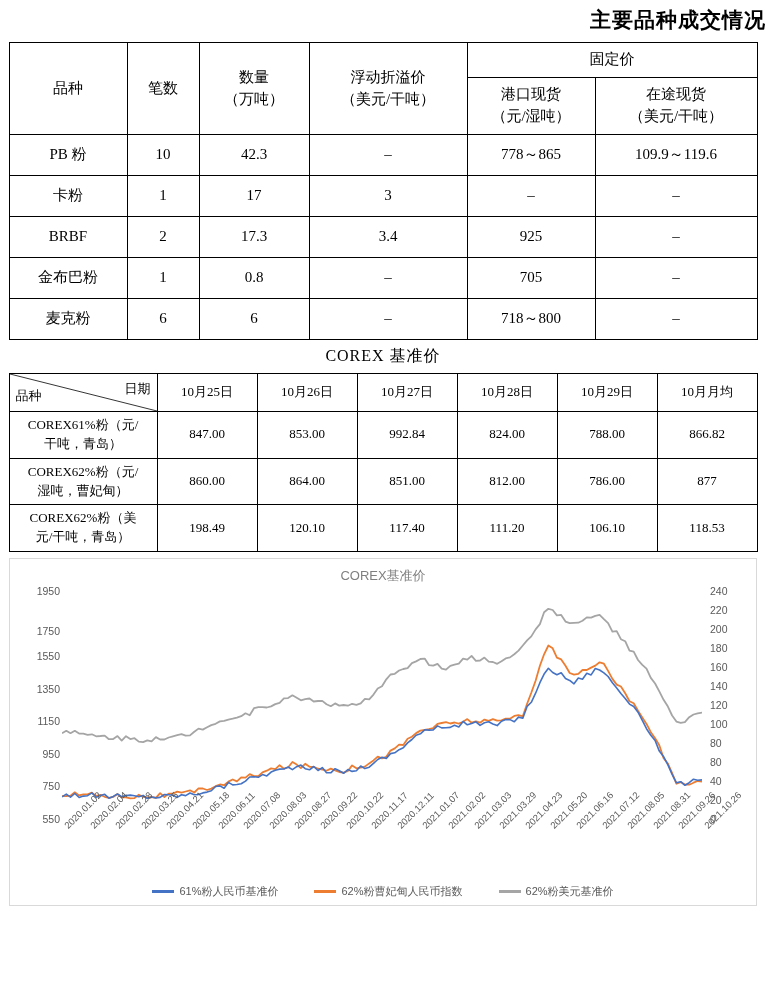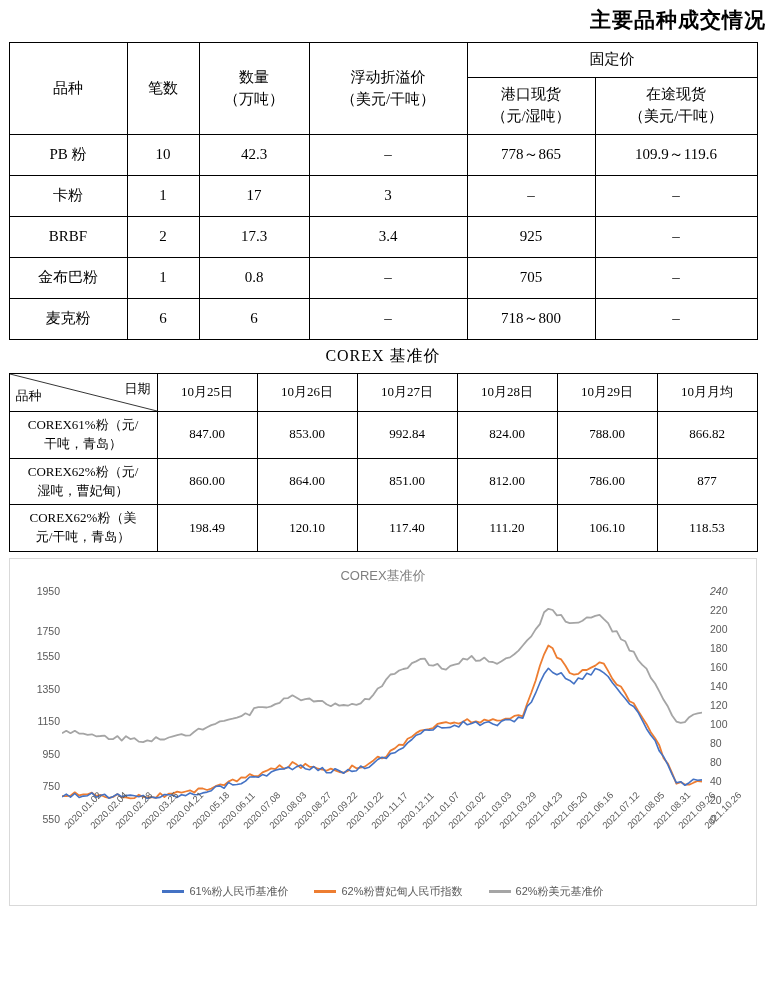--- a/index.html
+++ b/index.html
@@ -114,21 +114,21 @@
     position: absolute;
     font-size: 9.5px;
     font-family: "Liberation Sans", sans-serif;
     color: #595959;
     transform-origin: left top;
     transform: rotate(-45deg);
     white-space: nowrap;
   }
   .legend {
     position: absolute; left: 0; right: 0; bottom: 6px;
-    display: flex; justify-content: center; gap: 26px;
+    display: flex; justify-content: center; gap: 36px;
     font-size: 11px;
     font-family: "Liberation Sans", sans-serif;
     color: #595959;
   }
   .legend .item { display: flex; align-items: center; gap: 5px; }
   .legend .swatch { width: 22px; height: 3px; display: inline-block; }
 </style>
 </head>
 <body>
 
@@ -297,21 +297,21 @@
         <div style="top: 190px;">40</div>
         <div style="top: 171px;">80</div>
         <div style="top: 152px;">80</div>
         <div style="top: 133px;">100</div>
         <div style="top: 114px;">120</div>
         <div style="top: 95px;">140</div>
         <div style="top: 76px;">160</div>
         <div style="top: 57px;">180</div>
         <div style="top: 38px;">200</div>
         <div style="top: 19px;">220</div>
-        <div style="top: 0px; font-style: italic;">240</div>
+        <div style="top: 0px;">240</div>
       </div>
     <div class="plot">
       <svg id="plotSvg" width="640" height="228" viewBox="0 0 640 228" preserveAspectRatio="none">
           <path d="M 0.0 142.2 L 4.3 139.8 L 8.5 142.2 L 12.8 139.8 L 17.1 142.6 L 21.3 142.7 L 25.6 143.8 L 29.9 143.3 L 34.1 145.3 L 38.4 145.0 L 42.7 144.6 L 46.9 148.2 L 51.2 148.1 L 55.5 145.1 L 59.7 149.6 L 64.0 145.2 L 68.3 148.1 L 72.5 147.2 L 76.8 150.6 L 81.1 151.1 L 85.3 149.4 L 89.6 150.4 L 93.9 146.1 L 98.1 148.5 L 102.4 148.5 L 106.7 146.5 L 110.9 145.4 L 115.2 144.2 L 119.5 143.1 L 123.7 144.6 L 128.0 144.4 L 132.3 140.8 L 136.5 137.6 L 140.8 138.6 L 145.1 136.2 L 149.3 134.1 L 153.6 132.8 L 157.9 130.4 L 162.1 129.8 L 166.4 128.6 L 170.7 127.7 L 174.9 126.6 L 179.2 125.2 L 183.5 122.3 L 187.7 124.2 L 192.0 117.2 L 196.3 116.1 L 200.5 116.1 L 204.8 116.5 L 209.1 115.4 L 213.3 113.1 L 217.6 111.8 L 221.9 107.4 L 226.1 107.1 L 230.4 104.3 L 234.7 106.7 L 238.9 109.3 L 243.2 108.1 L 247.5 107.5 L 251.7 110.5 L 256.0 110.0 L 260.3 109.9 L 264.5 113.2 L 268.8 115.2 L 273.1 112.4 L 277.3 114.6 L 281.6 114.0 L 285.9 114.7 L 290.1 112.8 L 294.4 113.9 L 298.7 112.3 L 302.9 107.8 L 307.2 108.4 L 311.5 103.6 L 315.7 97.5 L 320.0 95.2 L 324.3 88.3 L 328.5 83.5 L 332.8 82.8 L 337.1 79.5 L 341.3 78.0 L 345.6 77.2 L 349.9 72.1 L 354.1 70.4 L 358.4 68.0 L 362.7 67.6 L 366.9 74.1 L 371.2 74.7 L 375.5 72.9 L 379.7 77.6 L 384.0 78.7 L 388.3 74.8 L 392.5 73.6 L 396.8 72.7 L 401.1 67.7 L 405.3 68.7 L 409.6 64.9 L 413.9 69.8 L 418.1 69.5 L 422.4 66.6 L 426.7 70.6 L 430.9 71.0 L 435.2 72.8 L 439.5 70.2 L 443.7 67.4 L 448.0 66.4 L 452.3 63.2 L 456.5 59.6 L 460.8 54.5 L 465.1 49.4 L 469.3 45.4 L 473.6 38.4 L 477.9 33.1 L 482.1 21.3 L 486.4 17.8 L 490.7 19.0 L 494.9 24.4 L 499.2 23.9 L 503.5 30.6 L 507.7 32.1 L 512.0 31.8 L 516.3 31.7 L 520.5 29.8 L 524.8 26.4 L 529.1 26.6 L 533.3 24.9 L 537.6 23.8 L 541.9 28.1 L 546.1 32.1 L 550.4 40.7 L 554.7 40.2 L 558.9 48.2 L 563.2 50.2 L 567.5 59.6 L 571.7 60.7 L 576.0 69.0 L 580.3 73.9 L 584.5 77.6 L 588.8 86.9 L 593.1 92.5 L 597.3 100.4 L 601.6 108.8 L 605.9 115.6 L 610.1 124.5 L 614.4 130.6 L 618.7 131.8 L 622.9 131.1 L 627.2 126.2 L 631.5 123.5 L 635.7 122.3 L 640.0 121.6" fill="none" stroke="#a5a5a5" stroke-width="1.8" stroke-linejoin="round"></path>
           <path d="M 0.0 205.2 L 4.3 205.0 L 8.5 204.7 L 12.8 201.3 L 17.1 204.4 L 21.3 203.4 L 25.6 203.4 L 29.9 201.7 L 34.1 204.9 L 38.4 203.9 L 42.7 205.8 L 46.9 206.8 L 51.2 205.9 L 55.5 203.1 L 59.7 206.4 L 64.0 206.4 L 68.3 207.4 L 72.5 207.1 L 76.8 203.7 L 81.1 205.9 L 85.3 206.4 L 89.6 206.0 L 93.9 206.8 L 98.1 202.1 L 102.4 206.0 L 106.7 202.6 L 110.9 202.6 L 115.2 200.6 L 119.5 201.7 L 123.7 200.5 L 128.0 199.3 L 132.3 201.5 L 136.5 197.4 L 140.8 197.5 L 145.1 199.0 L 149.3 197.6 L 153.6 195.2 L 157.9 193.5 L 162.1 194.2 L 166.4 190.6 L 170.7 188.5 L 174.9 190.3 L 179.2 186.4 L 183.5 186.6 L 187.7 183.1 L 192.0 185.1 L 196.3 185.2 L 200.5 181.3 L 204.8 179.7 L 209.1 177.4 L 213.3 178.1 L 217.6 174.2 L 221.9 177.6 L 226.1 176.5 L 230.4 171.0 L 234.7 173.6 L 238.9 177.0 L 243.2 172.8 L 247.5 175.8 L 251.7 175.8 L 256.0 177.7 L 260.3 178.5 L 264.5 179.7 L 268.8 177.6 L 273.1 179.3 L 277.3 181.0 L 281.6 181.7 L 285.9 180.0 L 290.1 174.4 L 294.4 177.3 L 298.7 176.7 L 302.9 175.6 L 307.2 172.4 L 311.5 169.4 L 315.7 165.6 L 320.0 167.4 L 324.3 165.8 L 328.5 159.6 L 332.8 157.4 L 337.1 153.6 L 341.3 154.0 L 345.6 147.8 L 349.9 145.7 L 354.1 142.1 L 358.4 139.6 L 362.7 138.8 L 366.9 138.1 L 371.2 137.0 L 375.5 132.8 L 379.7 132.0 L 384.0 131.2 L 388.3 132.5 L 392.5 131.5 L 396.8 132.6 L 401.1 130.7 L 405.3 128.1 L 409.6 131.7 L 413.9 130.3 L 418.1 131.7 L 422.4 128.6 L 426.7 129.9 L 430.9 128.2 L 435.2 129.7 L 439.5 129.4 L 443.7 127.7 L 448.0 127.7 L 452.3 124.9 L 456.5 124.1 L 460.8 125.3 L 465.1 112.7 L 469.3 101.8 L 473.6 89.7 L 477.9 74.8 L 482.1 63.3 L 486.4 54.5 L 490.7 57.3 L 494.9 66.7 L 499.2 68.4 L 503.5 74.7 L 507.7 82.0 L 512.0 83.6 L 516.3 82.8 L 520.5 79.0 L 524.8 79.0 L 529.1 76.6 L 533.3 74.6 L 537.6 71.3 L 541.9 72.7 L 546.1 79.9 L 550.4 87.9 L 554.7 93.6 L 558.9 95.5 L 563.2 102.3 L 567.5 110.2 L 571.7 112.3 L 576.0 119.7 L 580.3 126.6 L 584.5 132.9 L 588.8 141.2 L 593.1 147.2 L 597.3 154.2 L 601.6 167.2 L 605.9 172.5 L 610.1 182.2 L 614.4 192.7 L 618.7 191.1 L 622.9 193.6 L 627.2 193.7 L 631.5 191.7 L 635.7 190.0 L 640.0 190.5" fill="none" stroke="#ed7d31" stroke-width="1.8" stroke-linejoin="round"></path>
           <path d="M 0.0 205.9 L 4.3 203.1 L 8.5 206.2 L 12.8 202.5 L 17.1 206.5 L 21.3 205.1 L 25.6 204.7 L 29.9 201.9 L 34.1 206.2 L 38.4 204.6 L 42.7 203.3 L 46.9 207.2 L 51.2 205.4 L 55.5 203.0 L 59.7 205.6 L 64.0 204.6 L 68.3 204.1 L 72.5 204.7 L 76.8 205.7 L 81.1 204.4 L 85.3 207.5 L 89.6 206.0 L 93.9 206.9 L 98.1 206.4 L 102.4 203.5 L 106.7 203.8 L 110.9 204.3 L 115.2 206.4 L 119.5 203.7 L 123.7 204.6 L 128.0 202.0 L 132.3 203.8 L 136.5 203.5 L 140.8 201.9 L 145.1 201.1 L 149.3 199.7 L 153.6 195.5 L 157.9 194.9 L 162.1 197.2 L 166.4 191.4 L 170.7 193.9 L 174.9 193.5 L 179.2 192.8 L 183.5 190.1 L 187.7 186.0 L 192.0 185.7 L 196.3 186.3 L 200.5 183.6 L 204.8 184.9 L 209.1 181.1 L 213.3 179.2 L 217.6 178.1 L 221.9 178.0 L 226.1 176.0 L 230.4 178.6 L 234.7 175.7 L 238.9 174.1 L 243.2 177.7 L 247.5 178.8 L 251.7 175.5 L 256.0 179.5 L 260.3 176.6 L 264.5 181.8 L 268.8 181.8 L 273.1 177.7 L 277.3 179.7 L 281.6 182.3 L 285.9 178.5 L 290.1 180.4 L 294.4 179.7 L 298.7 175.0 L 302.9 177.6 L 307.2 176.2 L 311.5 172.4 L 315.7 168.5 L 320.0 166.3 L 324.3 167.4 L 328.5 162.6 L 332.8 161.8 L 337.1 158.7 L 341.3 156.8 L 345.6 151.9 L 349.9 148.5 L 354.1 144.2 L 358.4 142.8 L 362.7 138.8 L 366.9 139.1 L 371.2 138.9 L 375.5 134.9 L 379.7 136.9 L 384.0 136.8 L 388.3 136.4 L 392.5 134.2 L 396.8 136.0 L 401.1 130.4 L 405.3 133.8 L 409.6 132.4 L 413.9 130.8 L 418.1 134.4 L 422.4 131.7 L 426.7 130.8 L 430.9 133.0 L 435.2 134.6 L 439.5 130.2 L 443.7 128.6 L 448.0 128.6 L 452.3 130.7 L 456.5 126.1 L 460.8 127.2 L 465.1 115.4 L 469.3 111.3 L 473.6 102.2 L 477.9 91.7 L 482.1 83.1 L 486.4 77.3 L 490.7 81.5 L 494.9 83.7 L 499.2 81.8 L 503.5 87.6 L 507.7 89.4 L 512.0 92.8 L 516.3 87.1 L 520.5 88.2 L 524.8 82.2 L 529.1 83.9 L 533.3 77.5 L 537.6 79.0 L 541.9 81.8 L 546.1 85.5 L 550.4 91.8 L 554.7 96.9 L 558.9 102.4 L 563.2 107.4 L 567.5 113.1 L 571.7 115.5 L 576.0 121.2 L 580.3 129.4 L 584.5 137.7 L 588.8 144.2 L 593.1 149.5 L 597.3 160.1 L 601.6 165.7 L 605.9 173.9 L 610.1 183.3 L 614.4 191.8 L 618.7 190.7 L 622.9 194.3 L 627.2 191.7 L 631.5 188.2 L 635.7 189.2 L 640.0 188.9" fill="none" stroke="#4472c4" stroke-width="1.6" stroke-linejoin="round"></path>
         </svg>
     </div>
     <div class="xlabels" id="xlabels">
         <span style="left: 0px; top: 2px;">2020.01.02</span>

